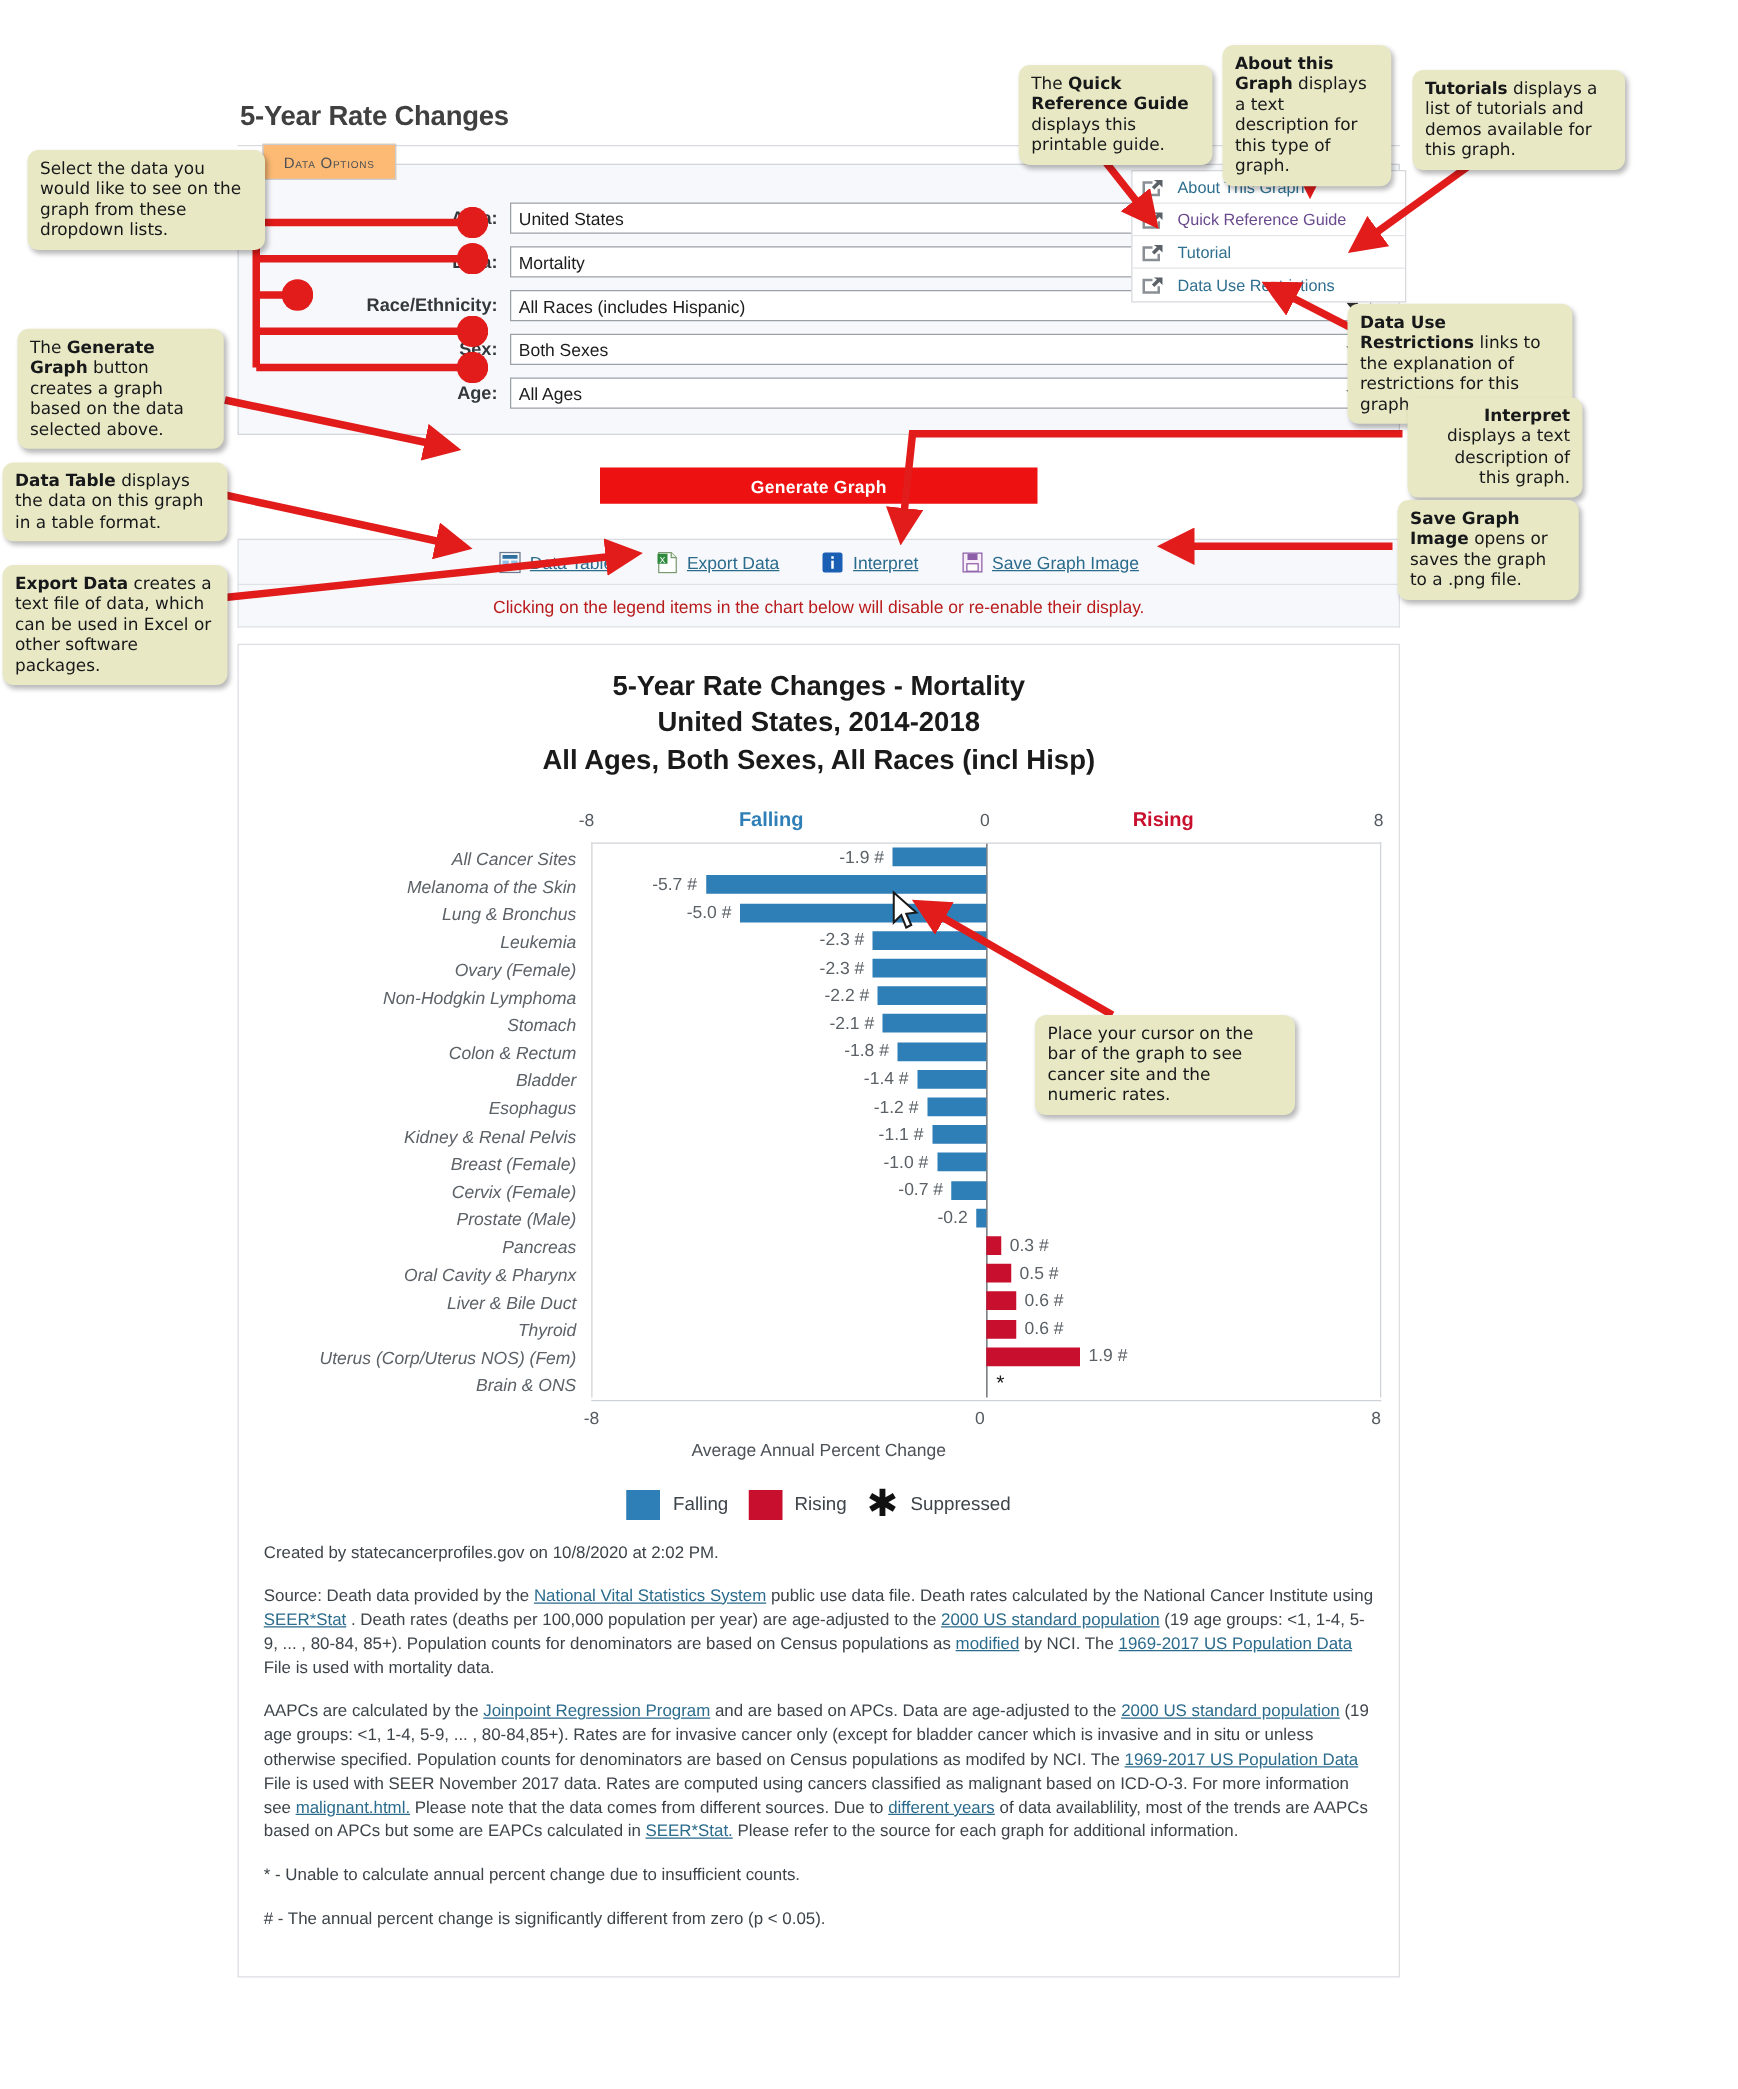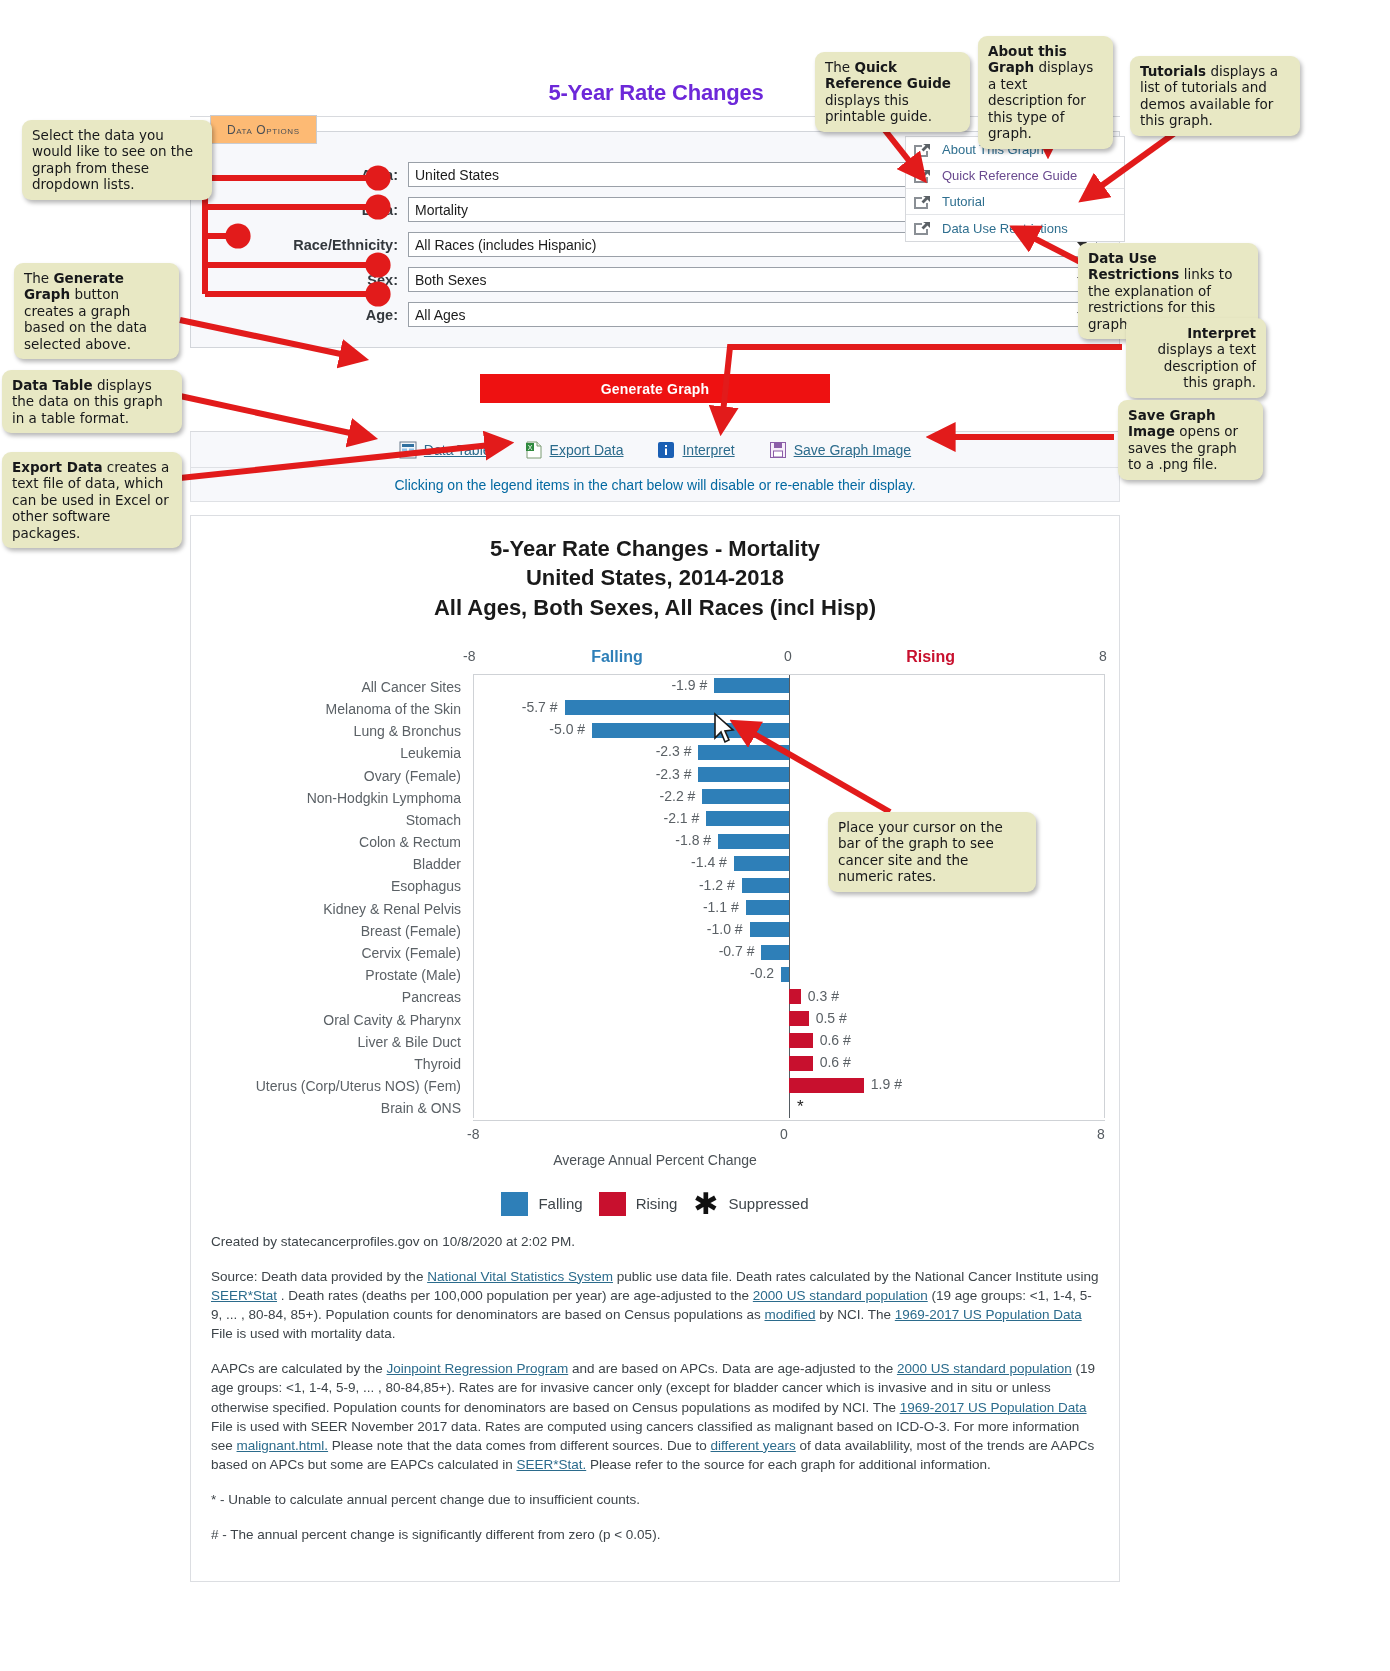--- a/index.html
+++ b/index.html
@@ -9,22 +9,22 @@
     background:#ffffff;
     font-family:"Liberation Sans", sans-serif;
     color:#3d4449;
     overflow:hidden;
   }
 
   
   #page { position:absolute; left:190px; top:80px; width:930px; }
 
   .page-title {
-    font-size:22px; font-weight:600; color:#6d28d9;
-    letter-spacing:-0.2px; margin:0 0 10px 2px;text-align:center;
+    font-size:22px; font-weight:600; color:#404040;
+    letter-spacing:-0.2px; margin:0 0 10px 2px;
   }
   .title-rule { height:1px; background:#d8dade; margin:0 0 14px 0; }
 
   
   .opts-wrap { position:relative; }
   .opts-tab {
     position:absolute; left:20px; top:-16px; z-index:3;
     background:#fdba74; border:1px solid #c9ccd2;
     padding:7px 16px 6px 16px; font-size:12px; color:#4a4f55;
     font-variant:small-caps; letter-spacing:.6px;
@@ -81,38 +81,38 @@
   }
   .tb-item { display:flex; align-items:center; gap:7px; }
   .tb-item .lbl {
     font-size:14px; color:#2b6b8c; text-decoration:underline;
   }
   .tb-ico { width:18px; height:18px; flex:none; }
 
   .legendnote {
     border:1px solid #dfe1e5; border-top:none; background:#f7f8fb;
     height:34px; display:flex; align-items:center; justify-content:center;
-    font-size:14px; color:#0369a1;
+    font-size:14px; color:#b91c1c;
   }
 
   
   .chart-card {
     margin-top:13px; border:1px solid #dcdee2; background:#fff;
     padding:18px 14px 10px 14px;
   }
   .chart-title { text-align:center; font-size:22px; font-weight:600; color:#1a1a1a; line-height:1.33; }
 
   .chart-body { position:relative; margin-top:26px; }
   .axis-top { position:relative; height:26px; }
   .axis-top .tick { position:absolute; font-size:14px; color:#555b61; }
   .axis-top .fall { position:absolute; font-size:16px; font-weight:bold; color:#2e7fb8; }
   .axis-top .rise { position:absolute; font-size:16px; font-weight:bold; color:#c8102e; }
 
   .plot-row { display:flex; }
-  .cat-col { width:268px; flex:none; padding-top:2px; }
+  .cat-col { width:268px; flex:none; padding-top:2px;font-style:italic; }
   .cat {
     height:22.2px; line-height:22.2px; text-align:right;
     font-size:14px; color:#5b6166; padding-right:12px; white-space:nowrap;
   }
   .plot {
     position:relative; flex:1; border:1px solid #cfd2d6; border-bottom:none;
     height:444px; background:#fff;
   }
   .zeroline { position:absolute; top:0; bottom:0; width:1px; background:#555b61; }
   .bar-row { position:absolute; left:0; right:0; height:22.2px; display:flex; align-items:center; }

